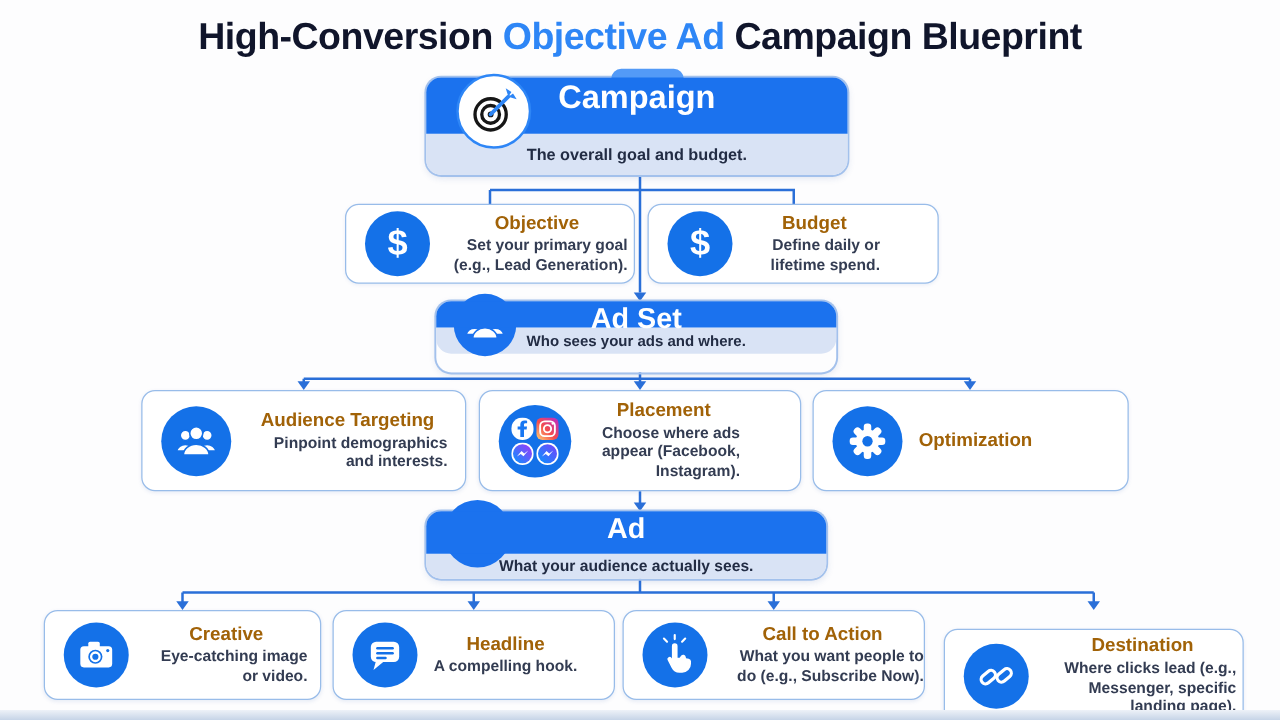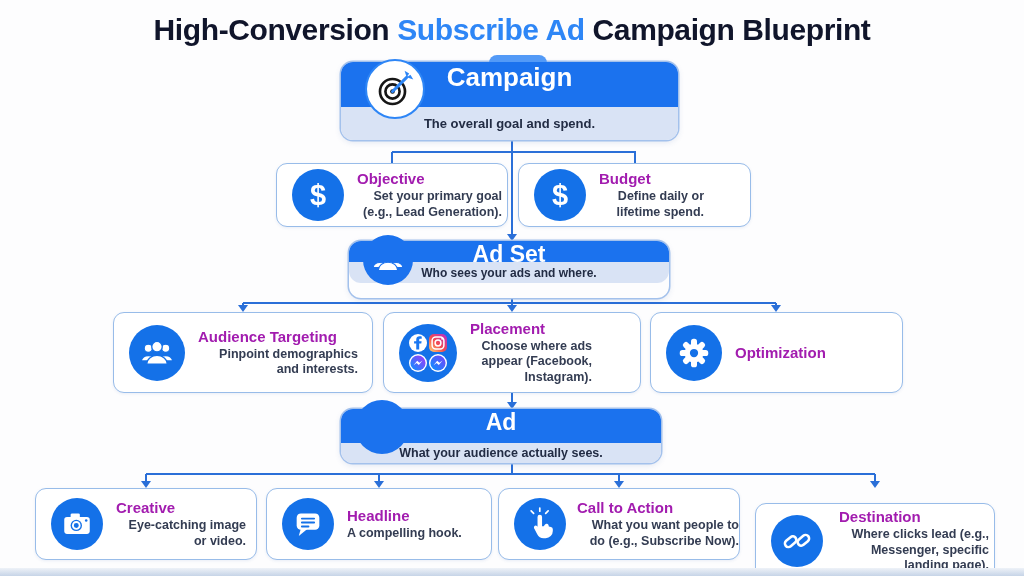--- a/index.html
+++ b/index.html
@@ -38,35 +38,35 @@
   .card{
     position:absolute;background:#fff;border:1.5px solid #98bce9;border-radius:11px;
     display:flex;align-items:center;gap:13px;padding-left:15px;box-sizing:border-box;
     box-shadow:0 1px 3px rgba(60,100,180,.10);
   }
   .cicon{
     width:52px;height:52px;border-radius:50%;background:#1471e8;flex-shrink:0;
     display:flex;align-items:center;justify-content:center;
   }
   .cicon.dollar span{color:#fff;font-size:29px;font-weight:800;line-height:1;}
-  .ctitle{font-size:15px;font-weight:800;color:#a21caf;}
+  .ctitle{font-size:15px;font-weight:800;color:#a16207;text-align:center;}
   .cdesc{font-size:12.5px;color:#333c52;line-height:1.24;margin-top:2px;font-weight:600;text-align:right;}
   .social-grid{display:grid;grid-template-columns:18px 18px;grid-gap:2px;}
   
   .ln{position:absolute;background:#2a6fd8;}
   .arr{position:absolute;width:0;height:0;border-left:5px solid transparent;border-right:5px solid transparent;border-top:7px solid #2a6fd8;}
   .bottom-strip{position:absolute;left:0;bottom:0;width:1024px;height:8px;background:linear-gradient(to bottom,#eef2f8,#c6d4e7);}
 </style>
 </head>
 <body>
 
 <div class="canvas">
 
   <div class="page-title">
-    <span>High-Conversion </span><span class="hl">Subscribe Ad</span><span> Campaign Blueprint</span>
+    <span>High-Conversion </span><span class="hl">Objective Ad</span><span> Campaign Blueprint</span>
   </div>
 
   <div class="ln" style="left:511px;top:140px;width:2px;height:12px"></div>
   <div class="ln" style="left:392px;top:151px;width:244px;height:2px"></div>
   <div class="ln" style="left:391px;top:152px;width:2px;height:12px"></div>
   <div class="ln" style="left:634px;top:152px;width:2px;height:12px"></div>
   <div class="ln" style="left:511px;top:152px;width:2px;height:82px"></div>
   <div class="arr" style="left:507px;top:234px"></div>
 
   <div class="ln" style="left:511px;top:298px;width:2px;height:6px"></div>
@@ -100,21 +100,21 @@
           <circle cx="21" cy="27" r="15" fill="none" stroke="#161616" stroke-width="3.2"></circle>
           <circle cx="21" cy="27" r="8.5" fill="none" stroke="#161616" stroke-width="3.2"></circle>
           <circle cx="21" cy="27" r="2.8" fill="#161616"></circle>
           <line x1="21" y1="27" x2="38" y2="10" stroke="#2e86f6" stroke-width="3.6" stroke-linecap="round"></line>
           <path d="M38 10 L35.5 2 L41 5.5 Z" fill="#2e86f6"></path>
           <path d="M38 10 L46 12.5 L42.5 7 Z" fill="#2e86f6"></path>
         </svg>
       </span>
       <span class="label">Campaign</span>
     </div>
-    <div class="sec-sub" style="height:33px">The overall goal and spend.</div>
+    <div class="sec-sub" style="height:33px">The overall goal and budget.</div>
   </div>
 
   <div class="card" style="left:276px;top:163px;width:232px;height:64px">
     <span class="cicon dollar">
         <span>$</span>
       </span>
     <div class="ctext">
       <div class="ctitle">Objective</div>
       <div class="cdesc" style="max-width:145px">Set your primary goal (e.g., Lead Generation).</div>
     </div>

